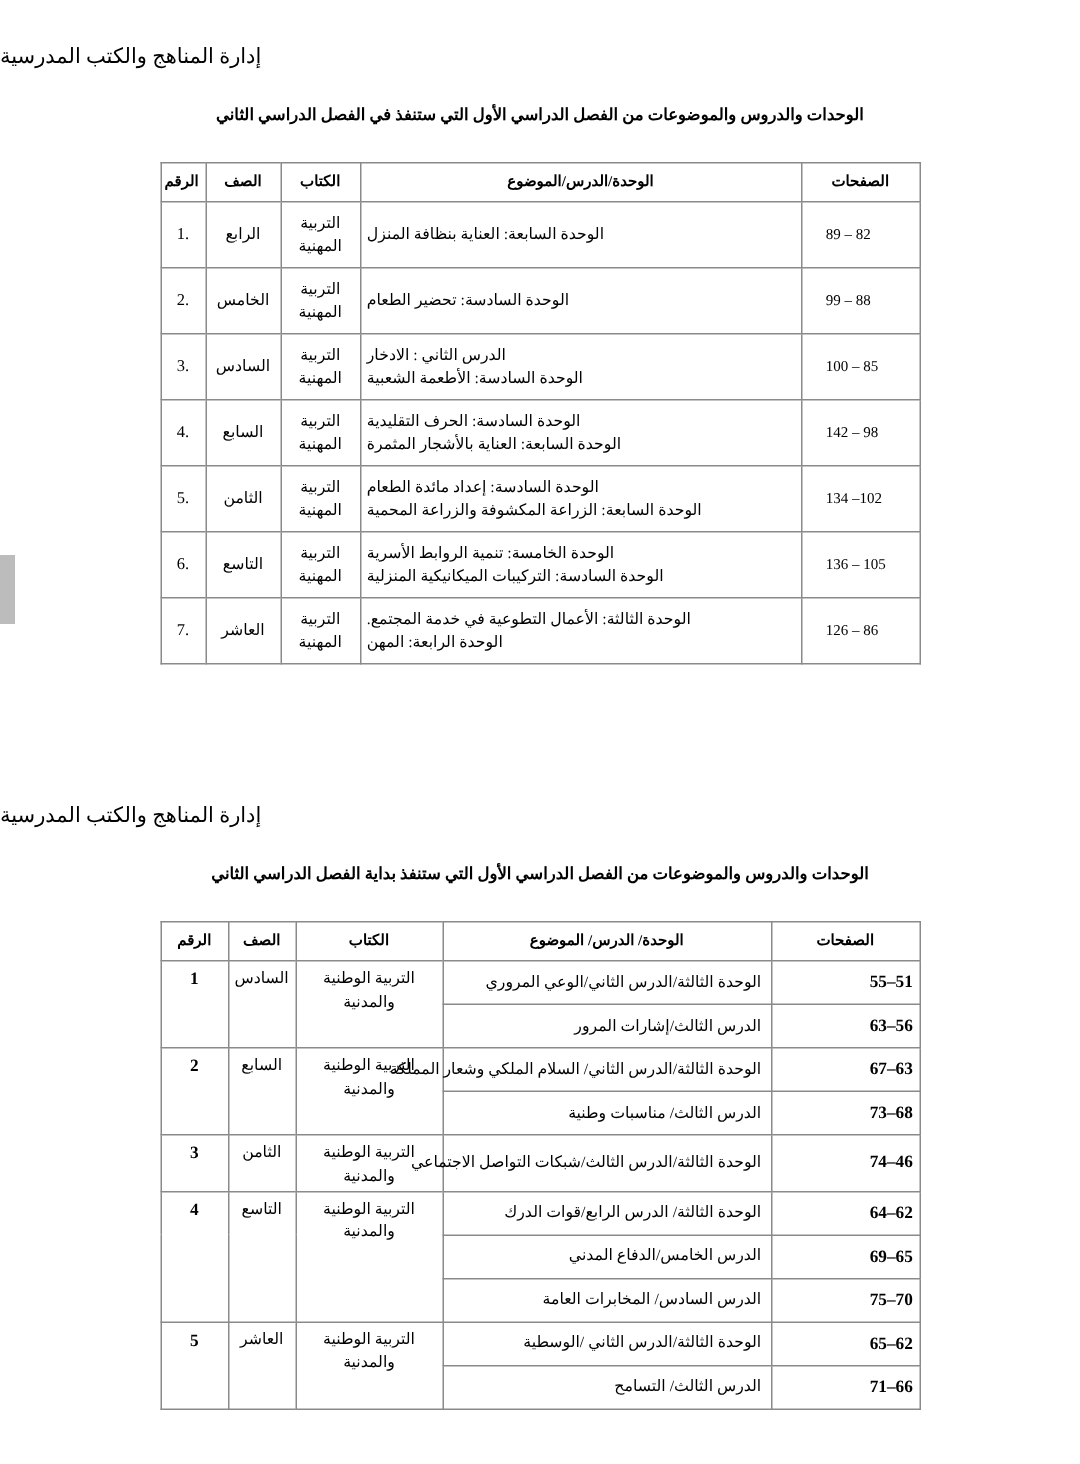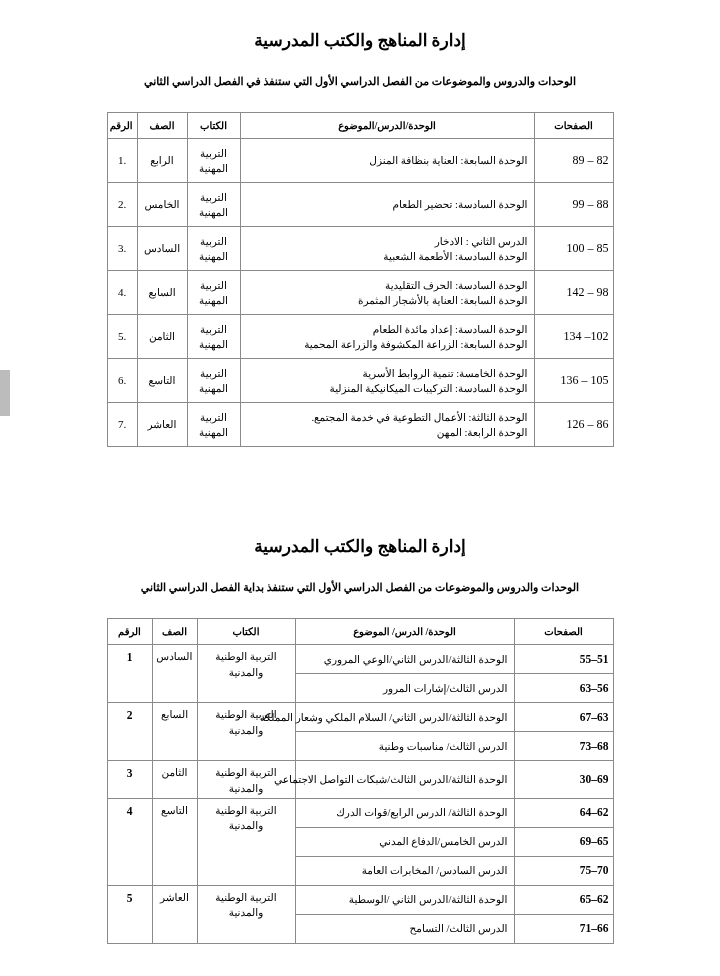--- a/index.html
+++ b/index.html
@@ -36,23 +36,23 @@
 
   .section {
     position: absolute;
     left: 0;
     width: 720px;
   }
   .section-one { top: 30px; }
   .section-two { top: 536px; }
 
   .doc-heading {
-    text-align: center;
-    font-size: 17px;
-    font-weight: bold;
+    text-align: left;
+    font-size: 14px;
+    font-weight: normal;
     letter-spacing: 0px;
     margin: 0;
     padding: 0;
     line-height: 1.3;
   }
   .doc-subheading {
     text-align: center;
     font-size: 11px;
     font-weight: bold;
     margin: 0;
@@ -86,22 +86,22 @@
 
   
   .t1 { width: 506px; }
   .t1 col.c-pages    { width: 79px; }
   .t1 col.c-subject  { width: 294px; }
   .t1 col.c-book     { width: 53px; }
   .t1 col.c-grade    { width: 50px; }
   .t1 col.c-num      { width: 30px; }
 
   .t1 td { height: 39px; }
-  .t1 td.pages   { text-align: right; font-size: 12px; padding-left: 16px; }
-  .t1 td.subject { text-align: right; padding-right: 6px; margin-left: 47px; }
+  .t1 td.pages   { text-align: left; font-size: 10px; padding-left: 16px; }
+  .t1 td.subject { text-align: left; padding-right: 6px; margin-left: 47px; }
   .t1 td.book    { text-align: center; }
   .t1 td.grade   { text-align: center; }
   .t1 td.num     { text-align: center; font-size: 11px; }
 
   .t1 td.subject .ln { display: block; white-space: nowrap; }
 
   
   .t2 { width: 506px; }
   .t2 col.c2-pages   { width: 99px; }
   .t2 col.c2-subject { width: 219px; }
@@ -259,21 +259,21 @@
             <td class="subject">الوحدة الثالثة/الدرس الثاني/ السلام الملكي وشعار المملكة</td>
             <td class="book" rowspan="2">التربية الوطنية والمدنية</td>
             <td class="grade" rowspan="2">السابع</td>
             <td class="num" rowspan="2">2</td>
           </tr>
           <tr>
             <td class="pages">68–73</td>
             <td class="subject">الدرس الثالث/ مناسبات وطنية</td>
           </tr>
           <tr>
-            <td class="pages">69–30</td>
+            <td class="pages">46–74</td>
             <td class="subject">الوحدة الثالثة/الدرس الثالث/شبكات التواصل الاجتماعي</td>
             <td class="book" rowspan="1">التربية الوطنية والمدنية</td>
             <td class="grade" rowspan="1">الثامن</td>
             <td class="num" rowspan="1">3</td>
           </tr>
           <tr>
             <td class="pages">62–64</td>
             <td class="subject">الوحدة الثالثة/ الدرس الرابع/قوات الدرك</td>
             <td class="book" rowspan="3">التربية الوطنية والمدنية</td>
             <td class="grade" rowspan="3">التاسع</td>

